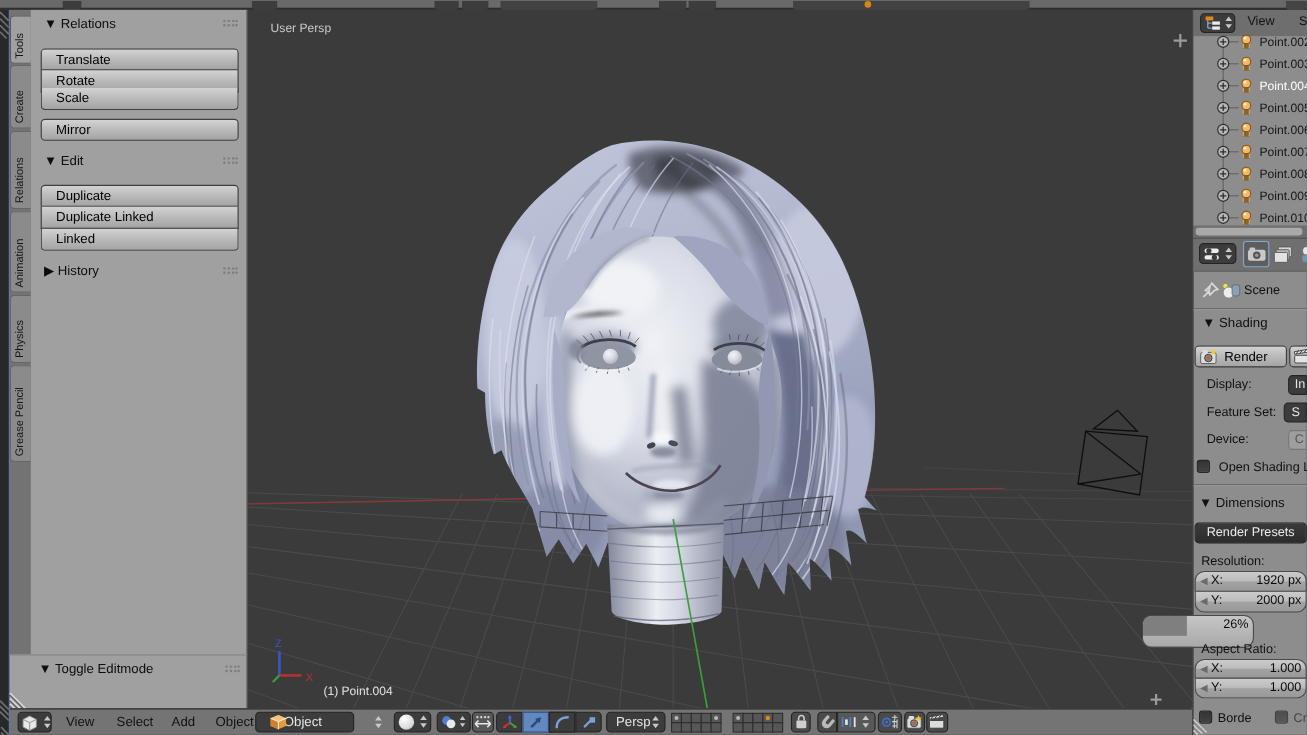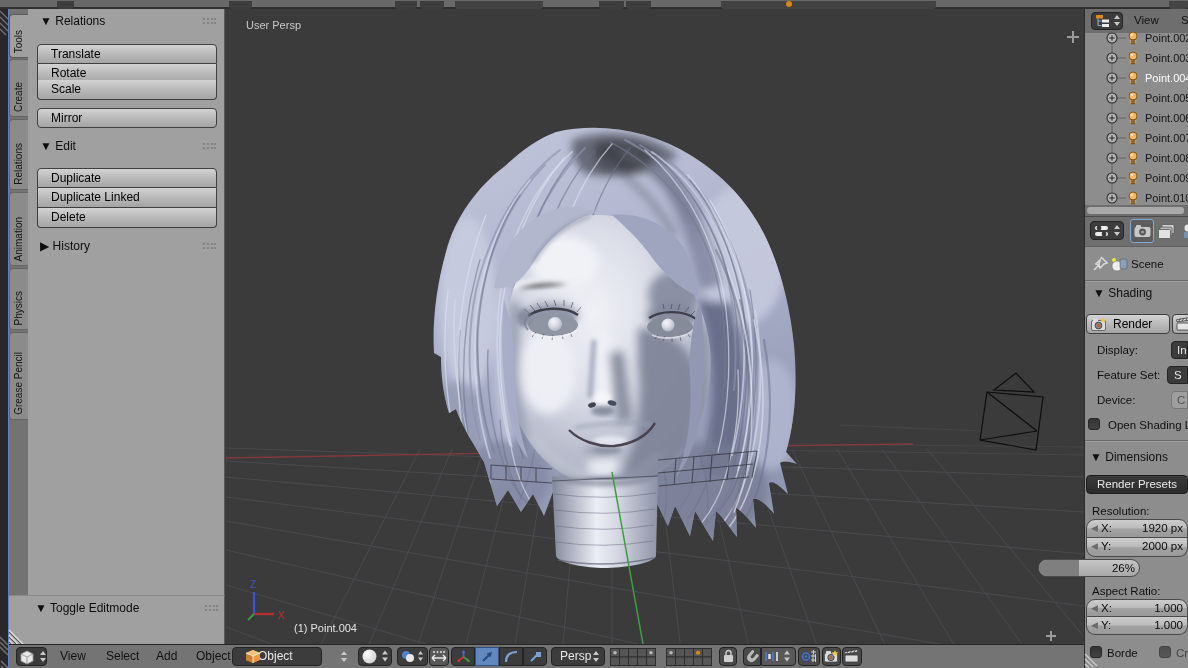--- a/index.html
+++ b/index.html
@@ -92,21 +92,21 @@
 <div class="phead" style="left:40px;top:14px">▼ Relations</div>
 <div class="phead" style="left:40px;top:139px">▼ Edit</div>
 <div class="phead" style="left:40px;top:239px">▶ History</div>
 <div class="phead" style="left:35px;top:601px">▼ Toggle Editmode</div>
 <div class="btn top" style="top:44px">Translate</div>
 <div class="btn mid" style="top:64px">Rotate</div>
 <div class="btn bot" style="top:80px">Scale</div>
 <div class="btn" style="top:108px">Mirror</div>
 <div class="btn top" style="top:168px">Duplicate</div>
 <div class="btn mid" style="top:188px">Duplicate Linked</div>
-<div class="btn bot" style="top:208px">Delete</div>
+<div class="btn bot" style="top:208px">Linked</div>
 <div id="toggleband" class="abs"></div>
 <div class="phead" style="left:35px;top:601px">▼ Toggle Editmode</div>
 
 <svg class="abs" style="left:202px;top:17px" width="14" height="8">
     <g fill="#7d7d7d">
       <circle cx="2" cy="2" r="1.1"></circle>
       <circle cx="6" cy="2" r="1.1"></circle>
       <circle cx="10" cy="2" r="1.1"></circle>
       <circle cx="13" cy="2" r="1.1"></circle>
       <circle cx="2" cy="6" r="1.1"></circle>
@@ -811,21 +811,21 @@
 <div class="numfield" style="top:519px;height:19px;border-radius:9px 9px 0 0">
   <span style="position:absolute;left:4px;top:3px;color:#6a6a6a;font-size:9px">◀</span>
   <span style="position:absolute;left:14px;top:2px">X:</span>
   <span style="position:absolute;right:4px;top:2px">1920 px</span>
   </div>
 <div class="numfield" style="top:538px;height:19px;border-top:none;border-radius:0 0 9px 9px">
   <span style="position:absolute;left:4px;top:3px;color:#6a6a6a;font-size:9px">◀</span>
   <span style="position:absolute;left:14px;top:2px">Y:</span>
   <span style="position:absolute;right:4px;top:2px">2000 px</span>
   </div>
-<div class="abs" style="left:1038px;top:559px;width:102px;height:18px;background:linear-gradient(#c6c6c6,#a8a8a8);border:1px solid #4a4a4a;border-radius:9px;overflow:hidden">
+<div class="abs" style="left:1038px;top:559px;width:102px;height:30px;background:linear-gradient(#c6c6c6,#a8a8a8);border:1px solid #4a4a4a;border-radius:9px;overflow:hidden">
   <div style="position:absolute;left:0;top:0;width:40px;height:18px;background:#7f7f7f"></div>
   <span style="position:absolute;right:4px;top:2px;color:#0a0a0a;font-size:11.5px">26%</span>
   </div>
 <div class="plabel" style="left:1092px;top:585px">Aspect Ratio:</div>
 <div class="numfield" style="top:599px;height:18px;border-radius:9px 9px 0 0">
   <span style="position:absolute;left:4px;top:3px;color:#6a6a6a;font-size:9px">◀</span>
   <span style="position:absolute;left:14px;top:2px">X:</span>
   <span style="position:absolute;right:4px;top:2px">1.000</span>
   </div>
 <div class="numfield" style="top:617px;height:18px;border-top:none;border-radius:0 0 9px 9px">

